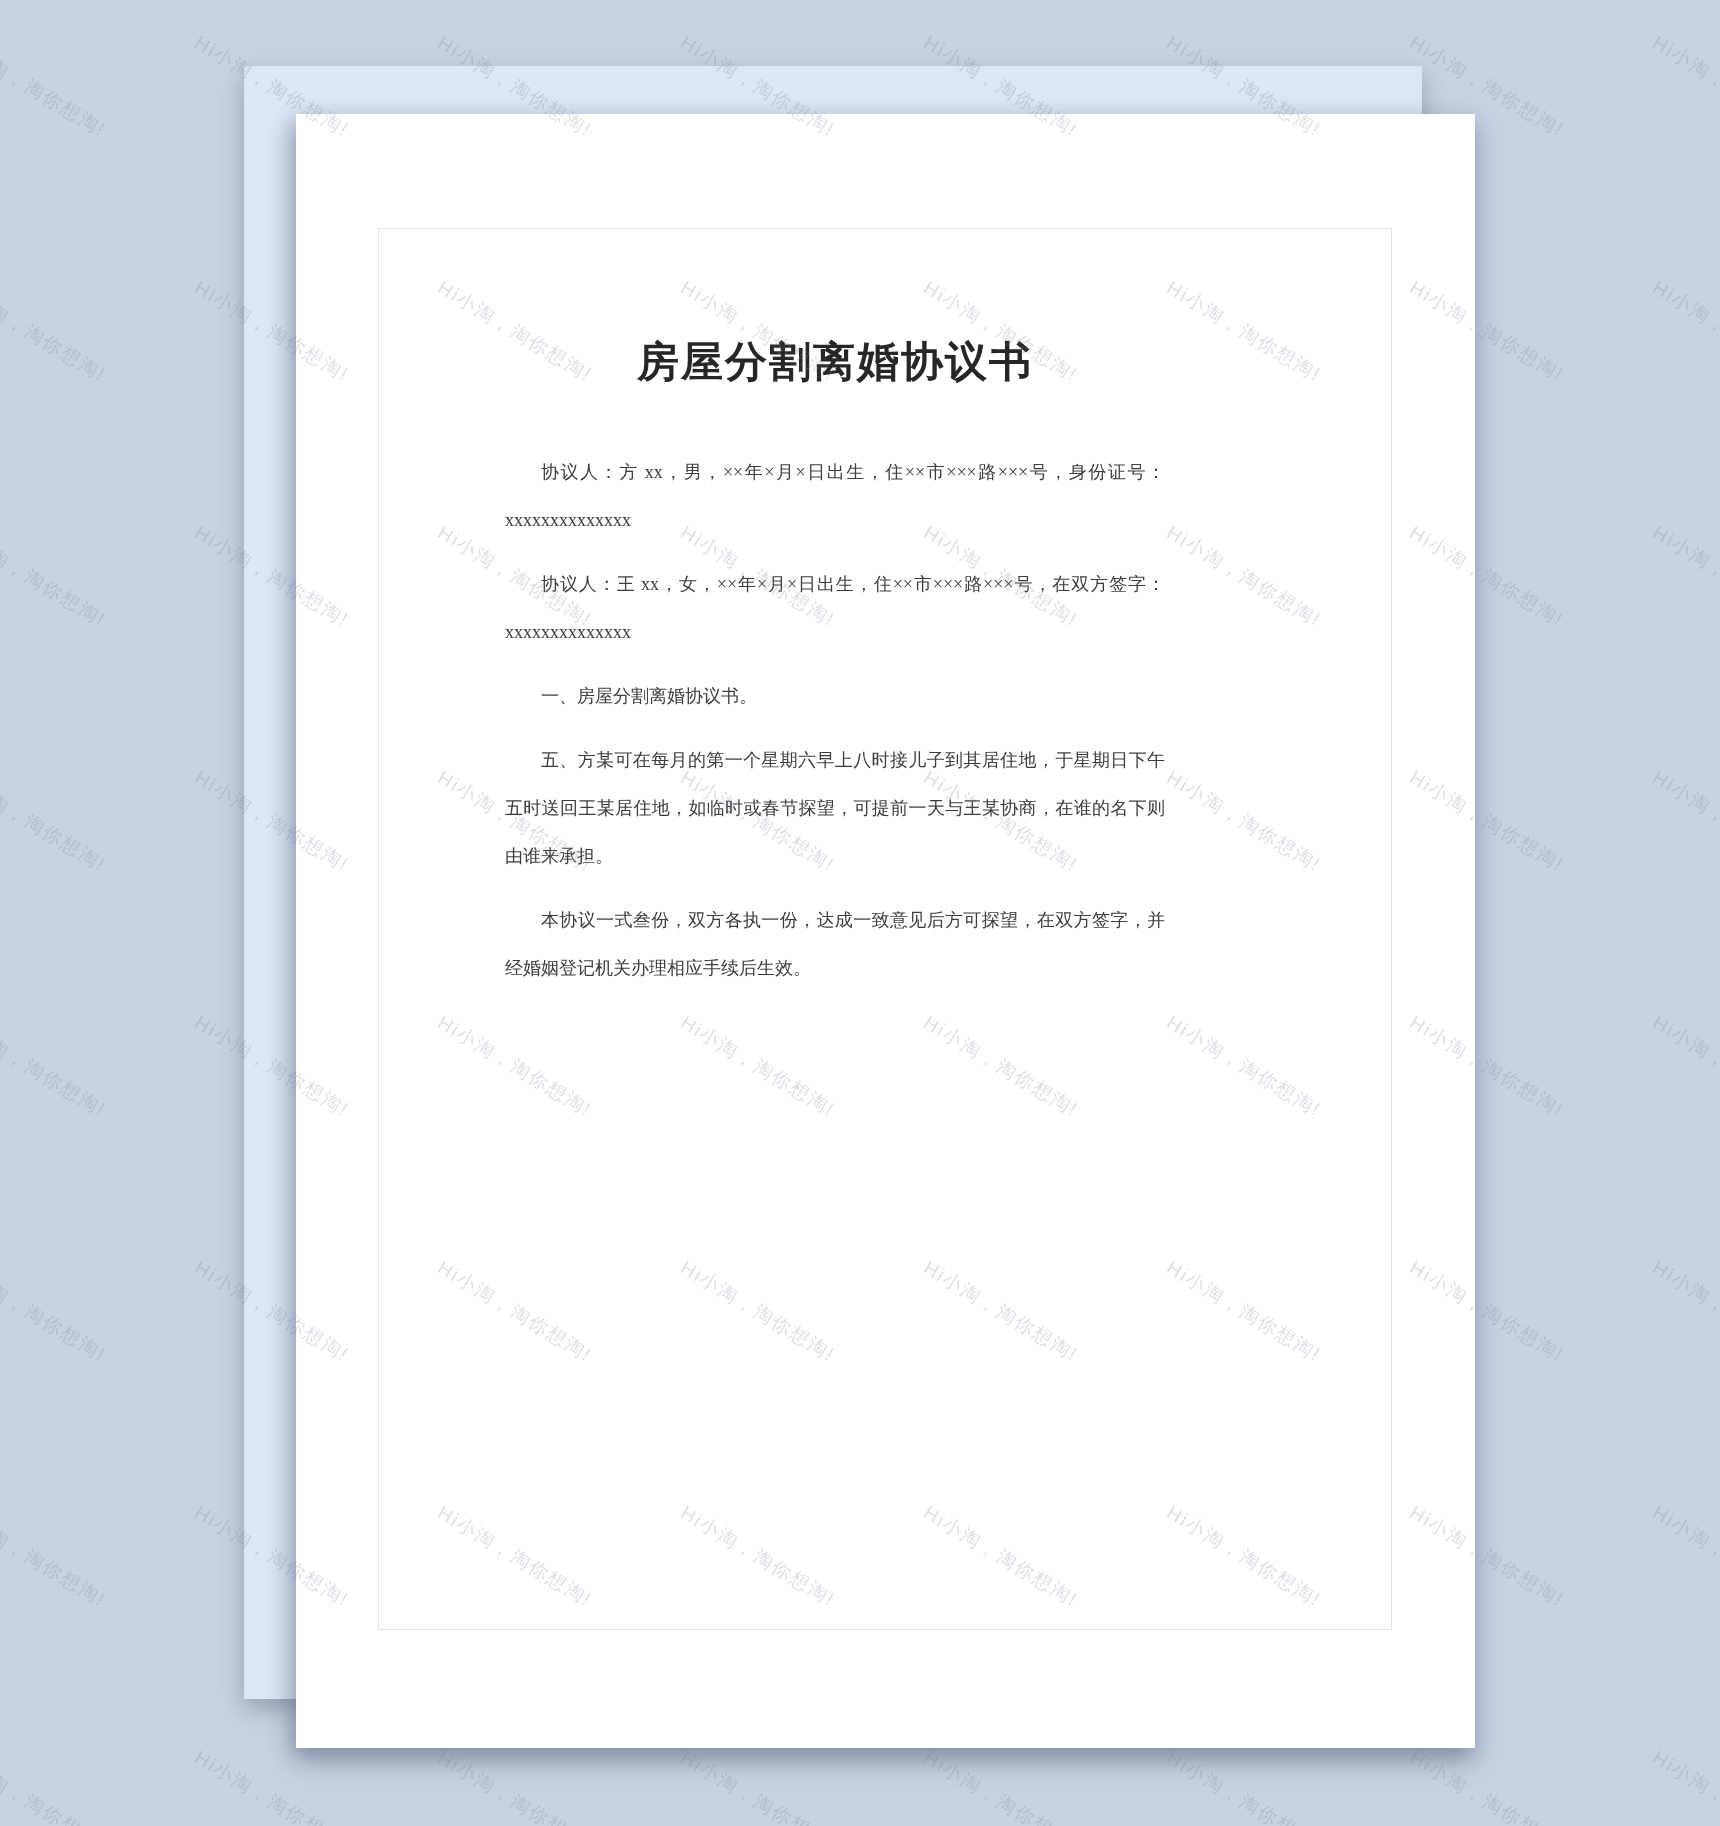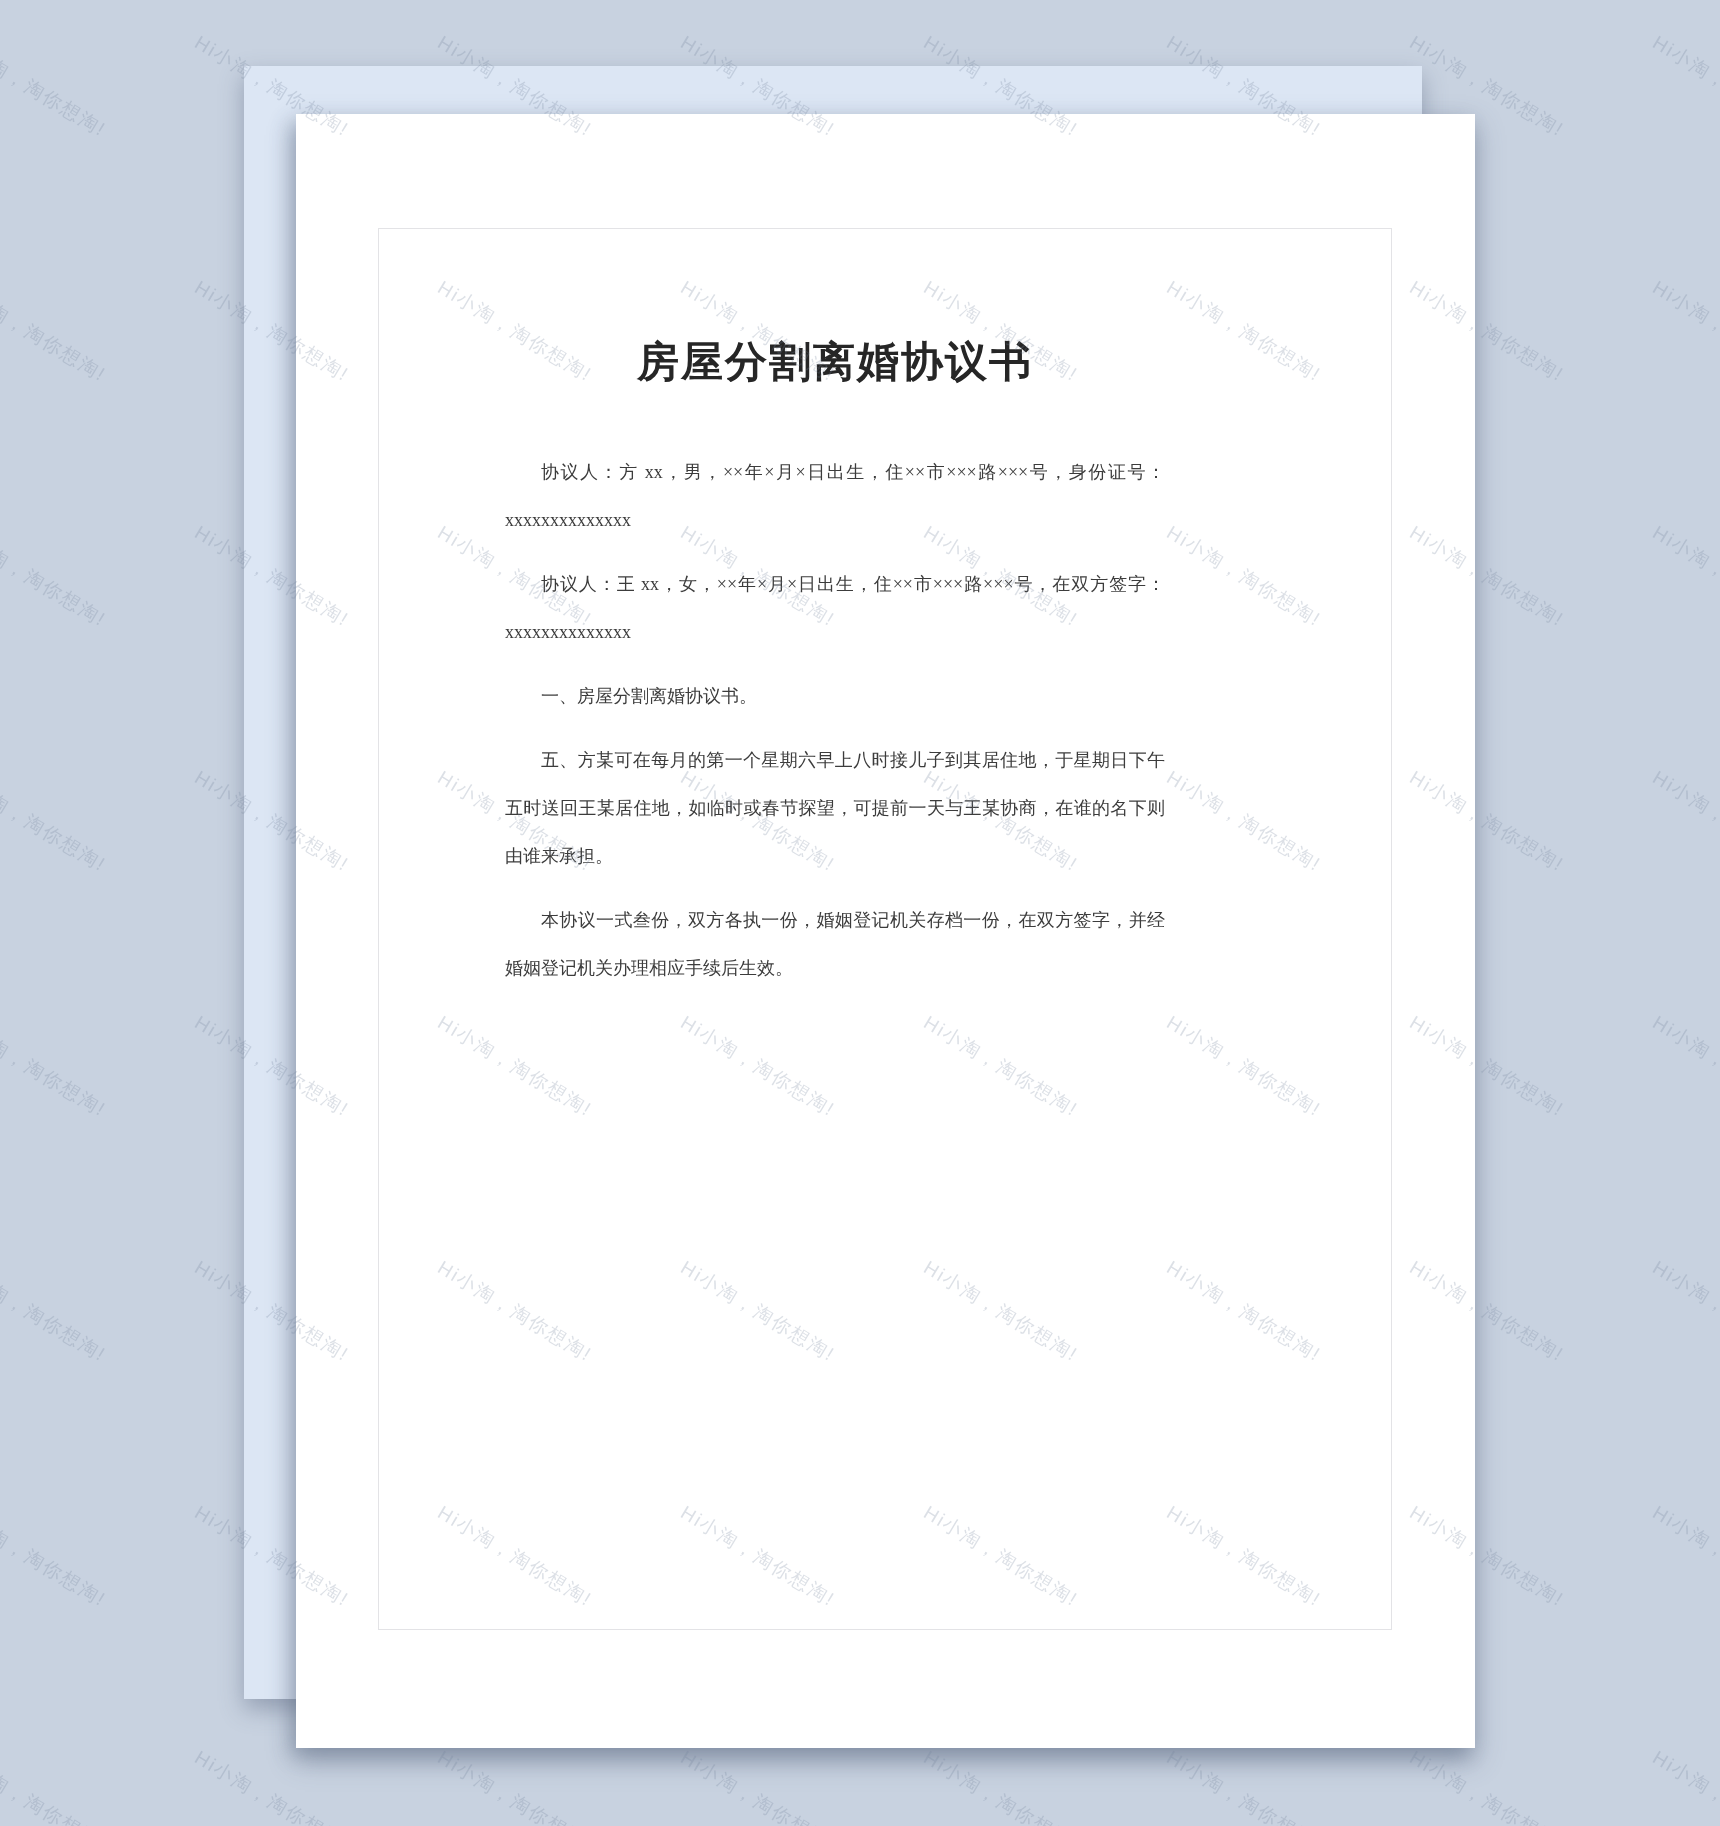--- a/index.html
+++ b/index.html
@@ -89,21 +89,21 @@
 
   <div class="doc-page">
     <div class="inner-frame"></div>
     <div class="doc-content">
       <h1 class="doc-title">房屋分割离婚协议书</h1>
       <div class="doc-body" id="doc-body">
           <p class="doc-par">协议人：方 xx，男，××年×月×日出生，住××市×××路×××号，身份证号：xxxxxxxxxxxxxx</p>
           <p class="doc-par">协议人：王 xx，女，××年×月×日出生，住××市×××路×××号，在双方签字：xxxxxxxxxxxxxx</p>
           <p class="doc-par">一、房屋分割离婚协议书。</p>
           <p class="doc-par">五、方某可在每月的第一个星期六早上八时接儿子到其居住地，于星期日下午五时送回王某居住地，如临时或春节探望，可提前一天与王某协商，在谁的名下则由谁来承担。</p>
-          <p class="doc-par">本协议一式叁份，双方各执一份，婚姻登记机关存档一份，在双方签字，并经婚姻登记机关办理相应手续后生效。</p>
+          <p class="doc-par">本协议一式叁份，双方各执一份，达成一致意见后方可探望，在双方签字，并经婚姻登记机关办理相应手续后生效。</p>
         </div>
     </div>
   </div>
 
   <div class="watermark-layer" id="wm-layer">
       <span class="wm" style="left: -40px; top: 30px;">Hi小淘，淘你想淘!</span>
       <span class="wm" style="left: 203px; top: 30px;">Hi小淘，淘你想淘!</span>
       <span class="wm" style="left: 446px; top: 30px;">Hi小淘，淘你想淘!</span>
       <span class="wm" style="left: 689px; top: 30px;">Hi小淘，淘你想淘!</span>
       <span class="wm" style="left: 932px; top: 30px;">Hi小淘，淘你想淘!</span>

